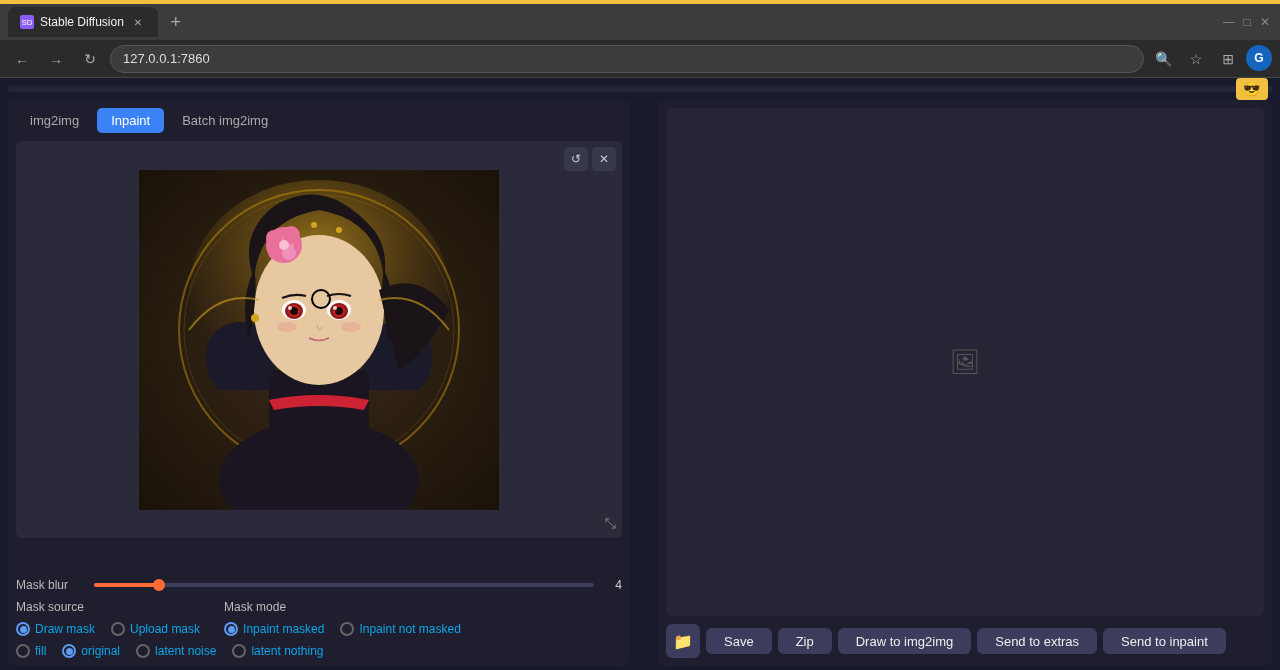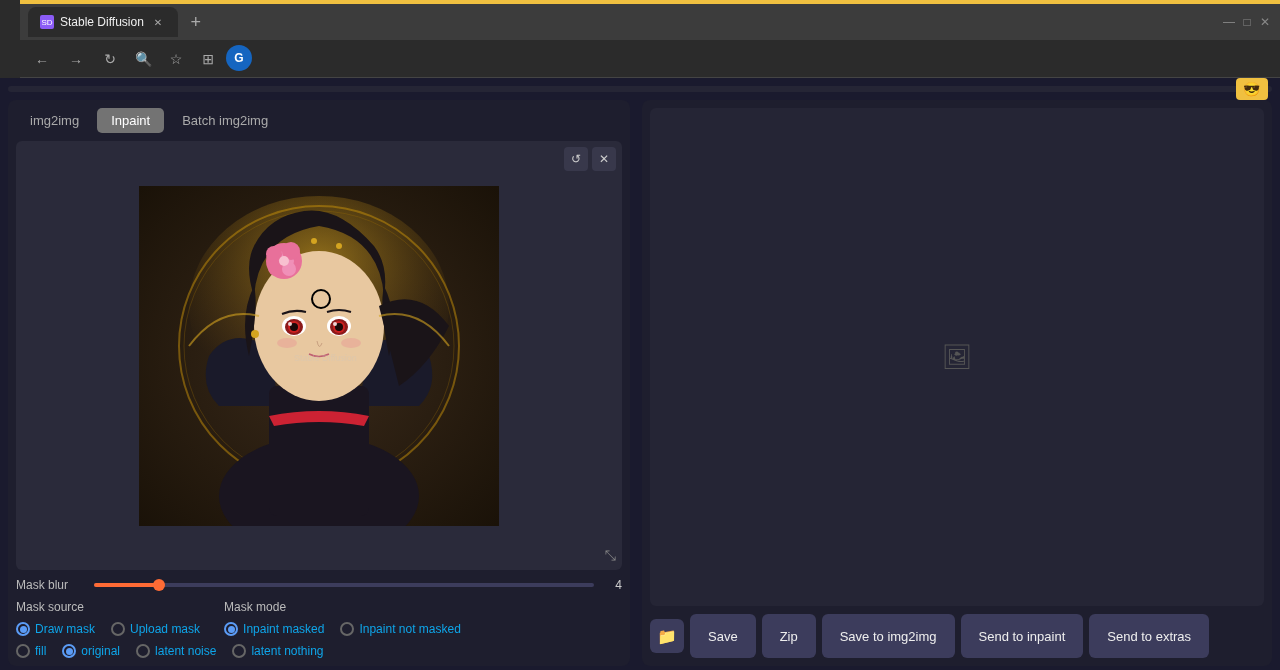--- a/index.html
+++ b/index.html
@@ -10,21 +10,20 @@
       font-size: 13px;
       width: 1280px;
       height: 670px;
       overflow: hidden;
     }
 
     
     .browser-frame {
       background: #2b2b2b;
       width: 100%;
-      padding-left: 20px;
     }
     .browser-titlebar {
       background: #3c3c3c;
       height: 36px;
       display: flex;
       align-items: center;
       padding: 0 8px;
       gap: 8px;
     }
     .tab-bar {
@@ -157,21 +156,21 @@
       background: #1a1a2e;
       height: calc(670px - 74px);
       display: flex;
       flex-direction: column;
       padding: 8px;
     }
 
     
     .main-layout {
       display: flex;
-      gap: 12px;
+      gap: 28px;
       flex: 1;
       overflow: hidden;
     }
 
     
     .left-panel {
       width: 622px;
       display: flex;
       flex-direction: column;
       background: #1e1e2e;
@@ -187,21 +186,21 @@
     .tab-btn {
       padding: 5px 14px;
       border-radius: 5px;
       cursor: pointer;
       font-size: 13px;
       color: #aaa;
       background: transparent;
       border: none;
     }
     .tab-btn.active {
-      background: #737373;
+      background: #3b82f6;
       color: #fff;
     }
 
     
     .canvas-area {
       flex: 1;
       background: #2a2a3a;
       border-radius: 6px;
       position: relative;
       overflow: hidden;
@@ -252,20 +251,21 @@
     .controls-section {
       display: flex;
       flex-direction: column;
       gap: 8px;
     }
 
     .control-row {
       display: flex;
       align-items: center;
       gap: 8px;
+      margin-top: 32px;
     }
     .control-label {
       font-size: 12px;
       color: #bbb;
       min-width: 70px;
     }
     .slider-container {
       flex: 1;
       display: flex;
       align-items: center;
@@ -380,21 +380,21 @@
       background: #3c3c5c;
       border-radius: 6px;
       display: flex;
       align-items: center;
       justify-content: center;
       cursor: pointer;
       color: #f0c040;
       font-size: 16px;
     }
     .action-btn {
-      height: 44px;
+      height: 26px;
       padding: 0 18px;
       background: #3c3c5c;
       border: none;
       border-radius: 6px;
       color: #eee;
       font-size: 13px;
       cursor: pointer;
       white-space: nowrap;
     }
   </style>
@@ -418,20 +418,23 @@
       <div class="win-btn">—</div>
       <div class="win-btn">□</div>
       <div class="win-btn">✕</div>
     </div>
   </div>
 
   <div class="browser-toolbar">
     <div class="nav-btn">←</div>
     <div class="nav-btn">→</div>
     <div class="nav-btn">↻</div>
+    <div class="address-bar">
+      <span>127.0.0.1:7860</span>
+    </div>
     <div class="toolbar-icons">
       <div class="toolbar-icon">🔍</div>
       <div class="toolbar-icon">☆</div>
       <div class="toolbar-icon">⊞</div>
       <div class="profile-btn">G</div>
     </div>
   </div>
 </div>
 
 <div class="page-content">
@@ -624,20 +627,20 @@
     <div class="right-panel">
 
       <div class="output-area">
         <span>🖼</span>
       </div>
 
       <div class="output-buttons">
         <div class="folder-btn">📁</div>
         <button class="action-btn">Save</button>
         <button class="action-btn">Zip</button>
-        <button class="action-btn">Save to img2img</button>
+        <button class="action-btn">Draw to img2img</button>
+        <button class="action-btn">Send to extras</button>
         <button class="action-btn">Send to inpaint</button>
-        <button class="action-btn">Send to extras</button>
       </div>
     </div>
 
   </div>
 </div>
 
 </body></html>

